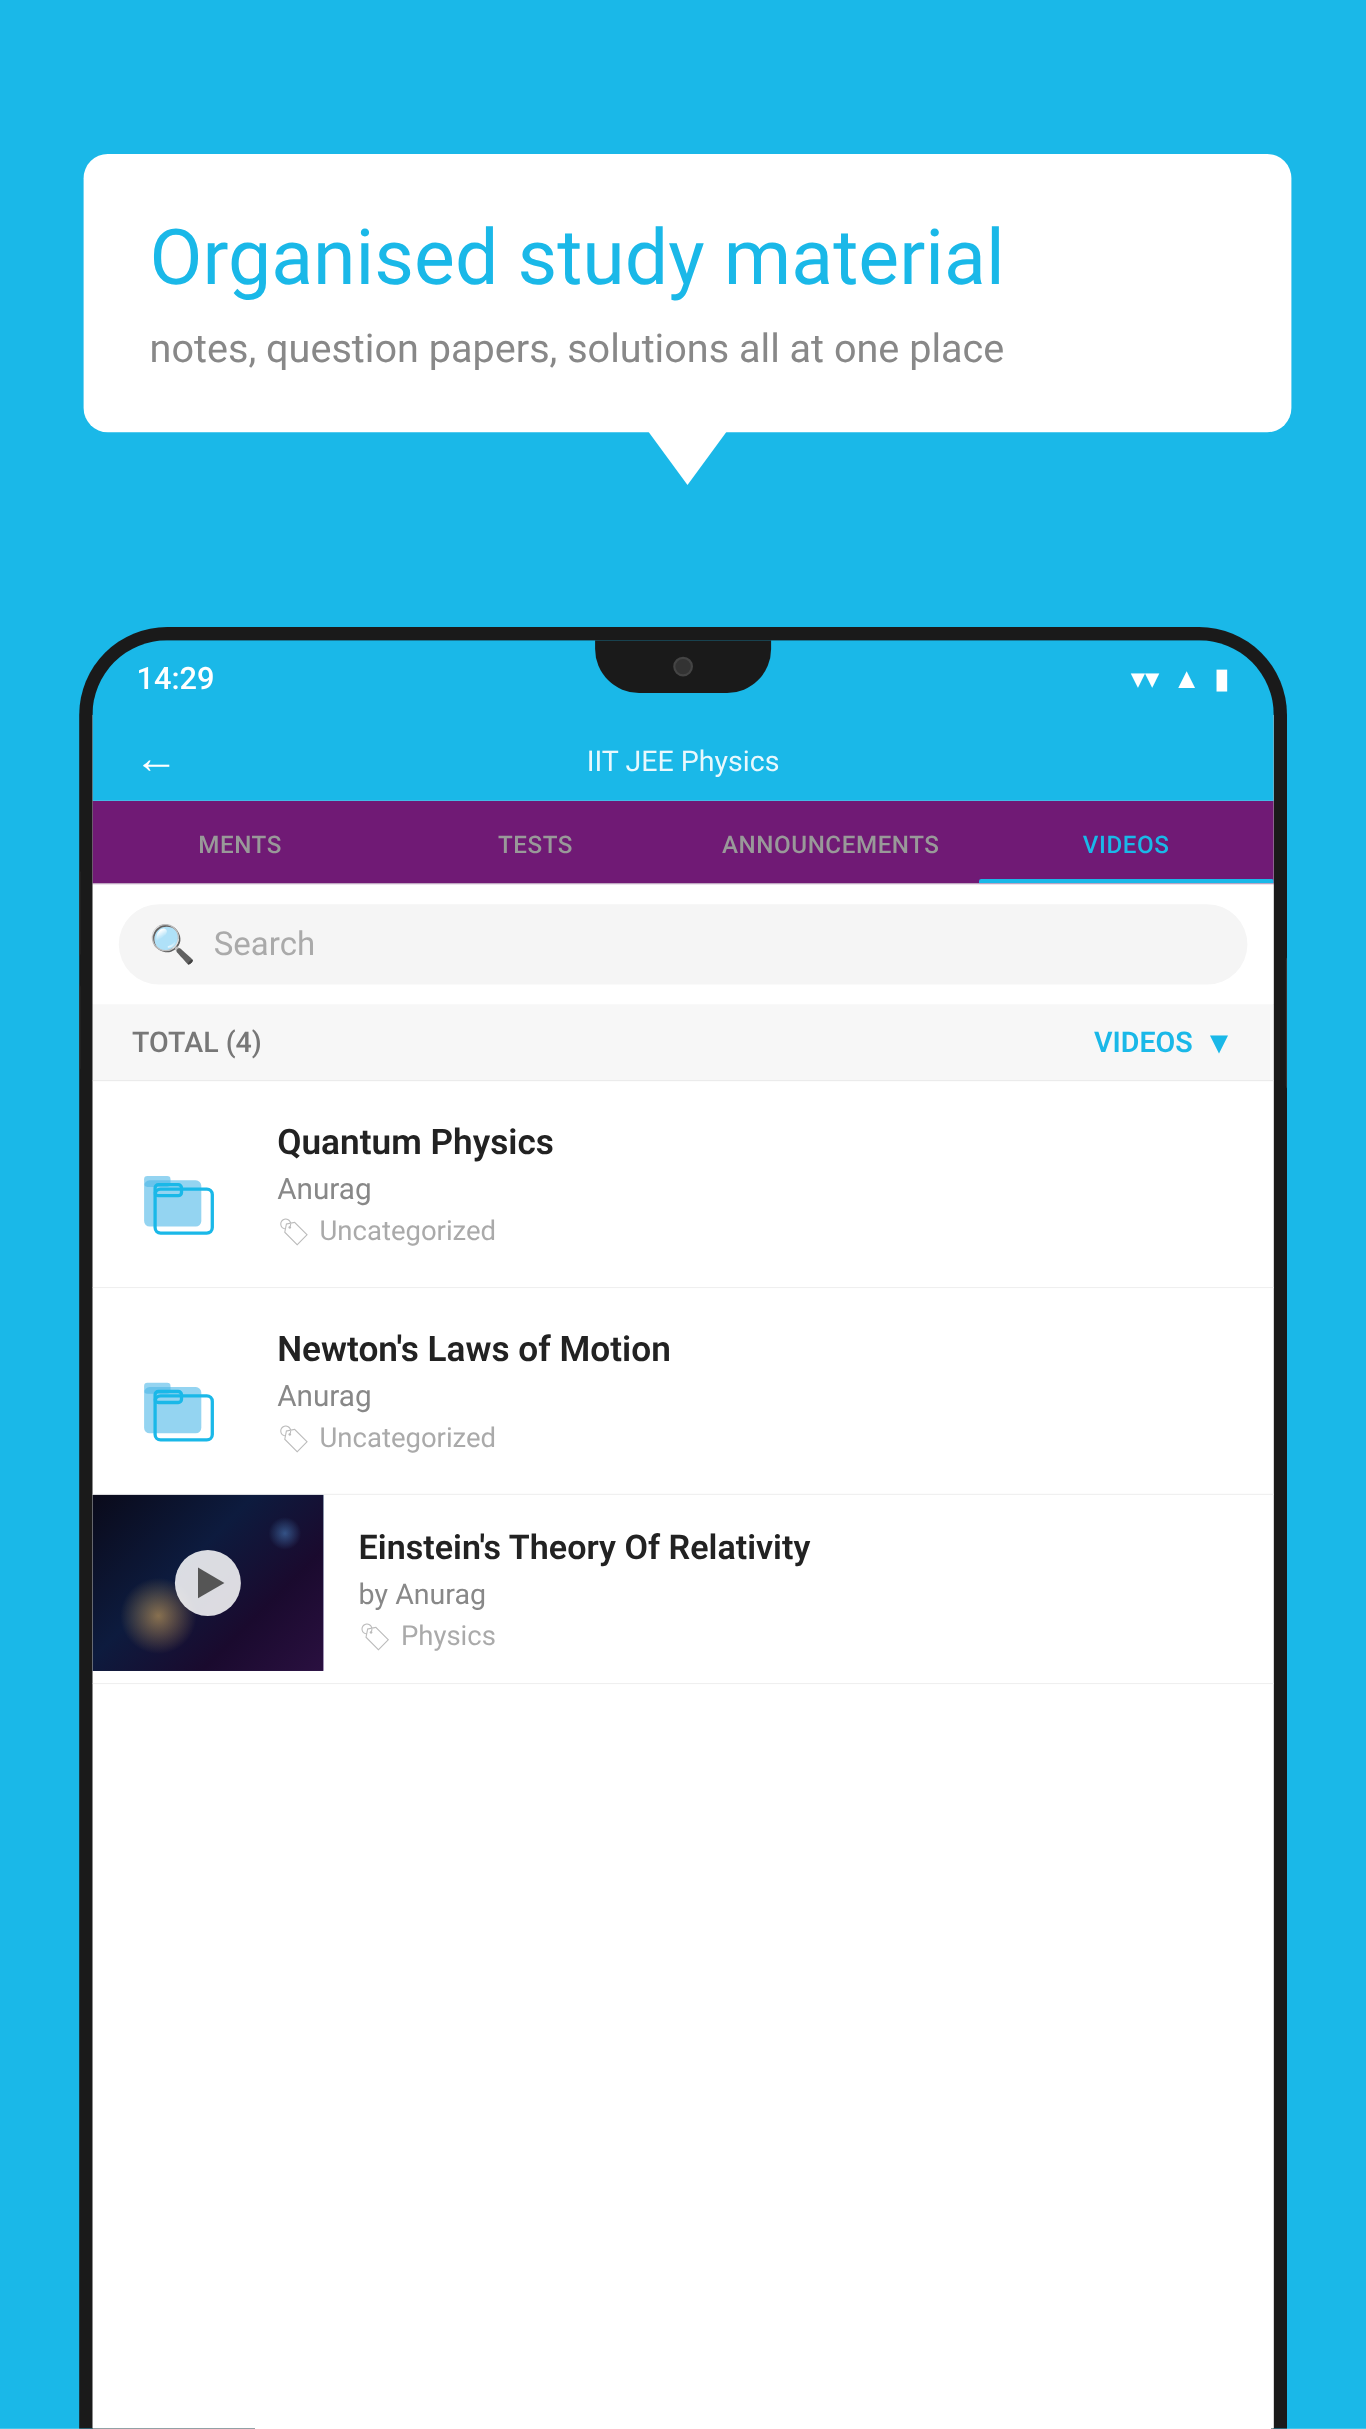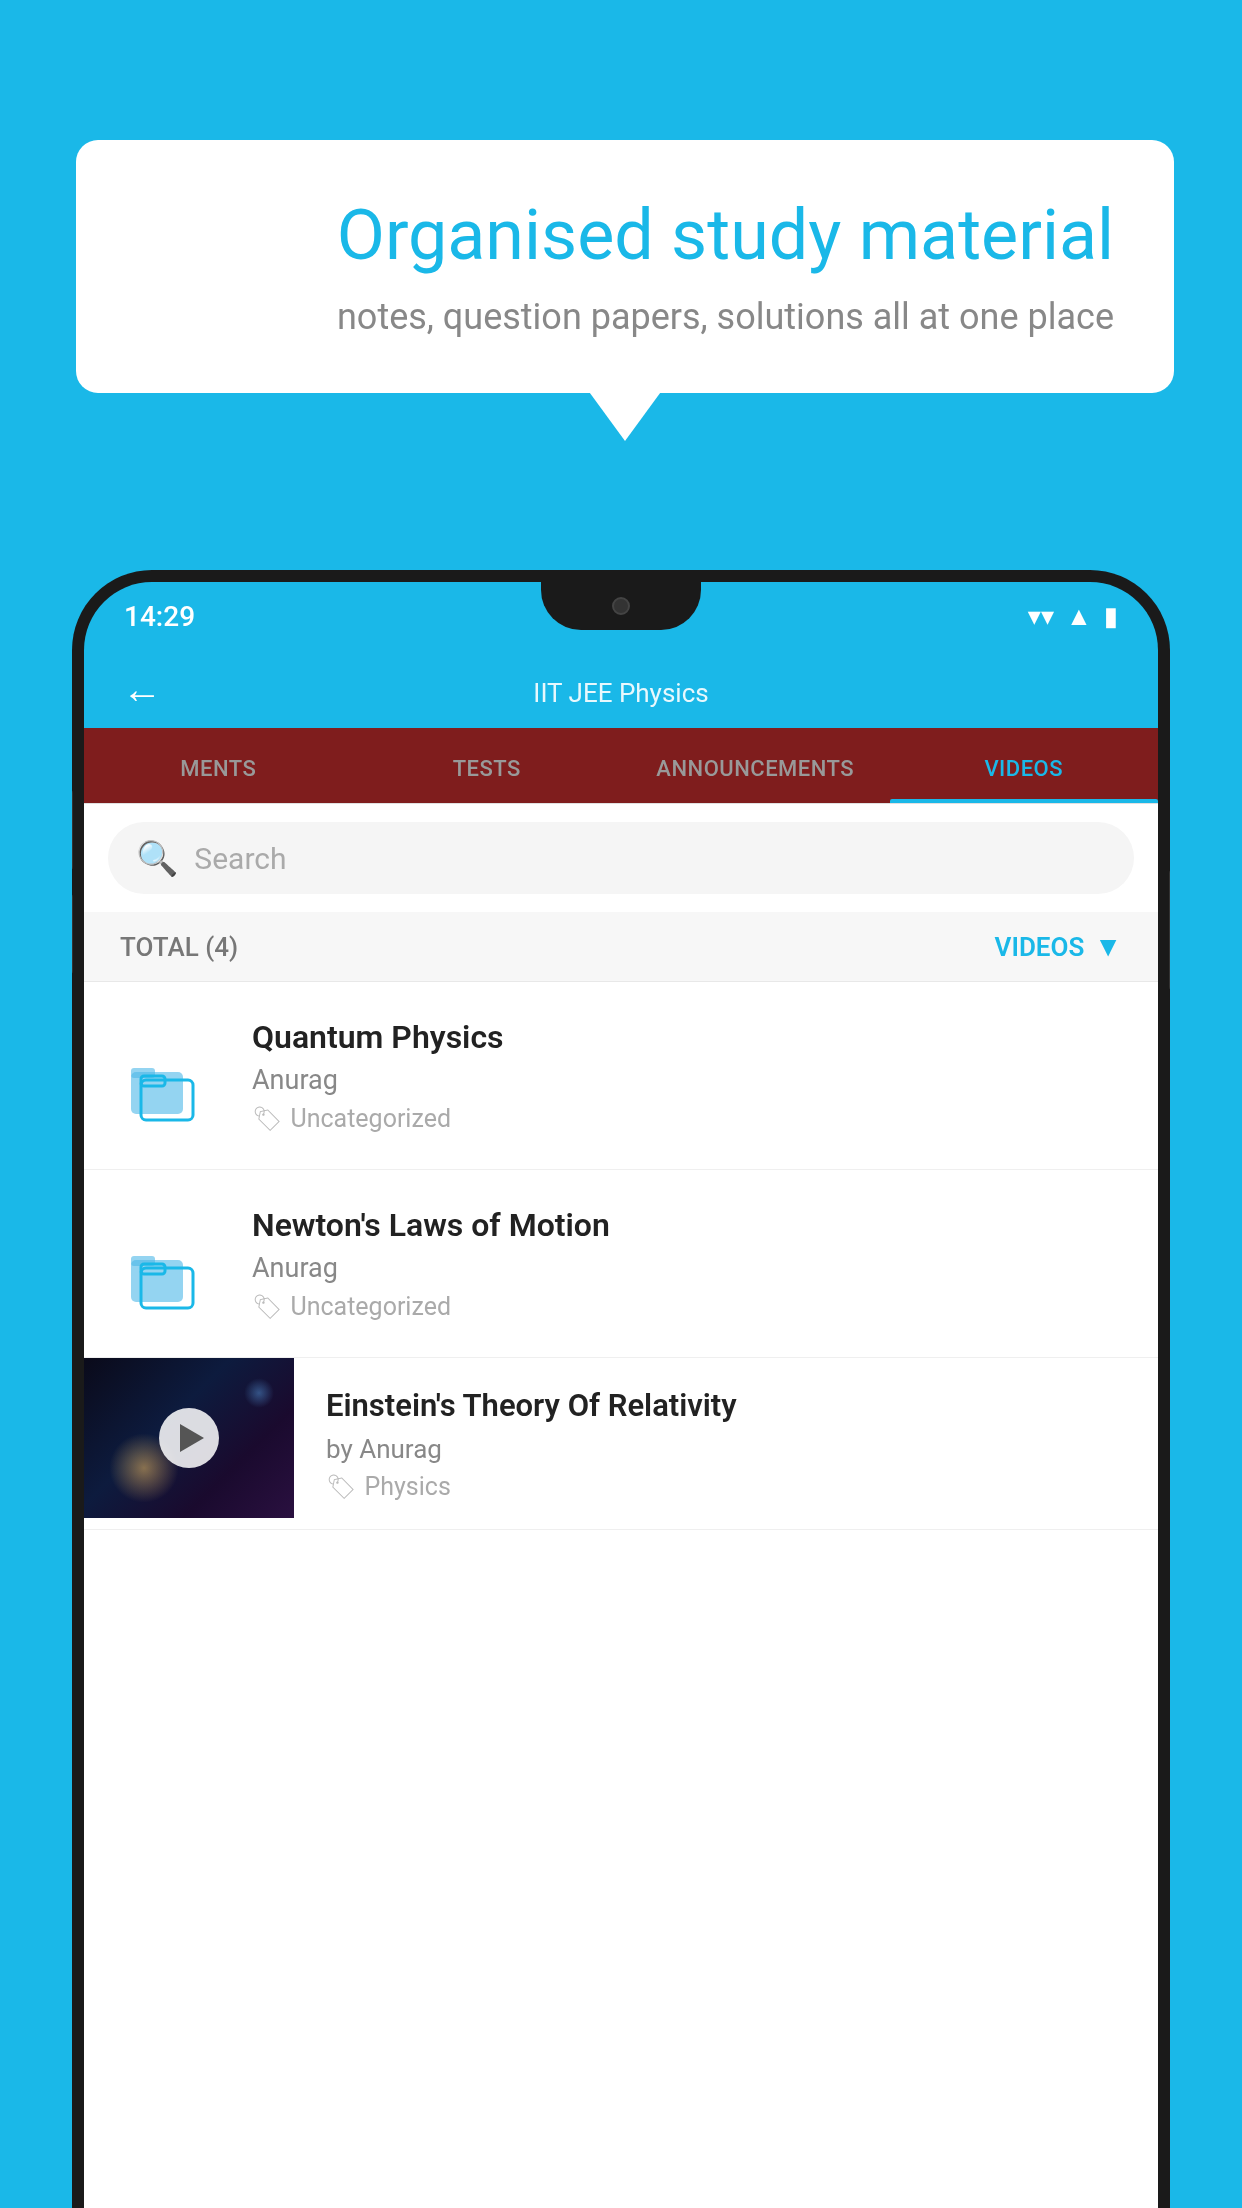--- a/index.html
+++ b/index.html
@@ -13,21 +13,20 @@
       overflow: hidden;
       position: relative;
     }
 
     
     .speech-bubble-container {
       position: absolute;
       top: 140px;
       left: 76px;
       right: 68px;
-      text-align: right;
     }
 
     .speech-bubble {
       background: white;
       border-radius: 22px;
       padding: 55px 60px 55px 60px;
       position: relative;
     }
 
     .speech-bubble::after {
@@ -156,21 +155,21 @@
     }
 
     .header-subtitle {
       color: rgba(255,255,255,0.9);
       font-size: 26px;
       margin-top: 4px;
     }
 
     
     .tabs {
-      background: #7f1d1d;
+      background: #701a75;
       display: flex;
       border-bottom: 1px solid #e0e0e0;
       overflow: hidden;
     }
 
     .tab {
       flex: 1;
       text-align: center;
       padding: 28px 8px 22px;
       font-size: 22px;

